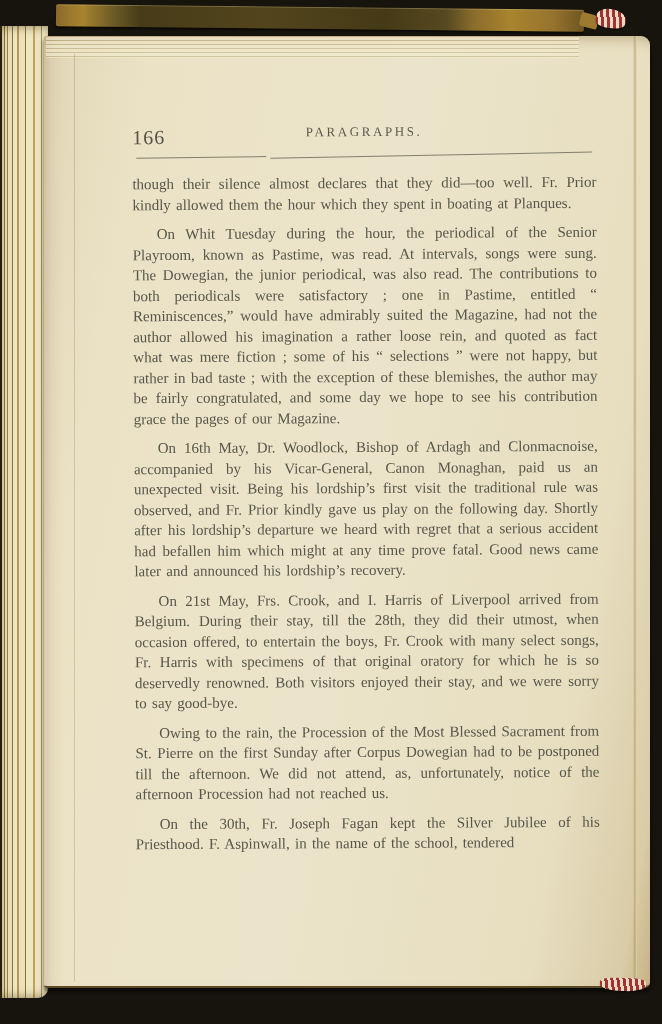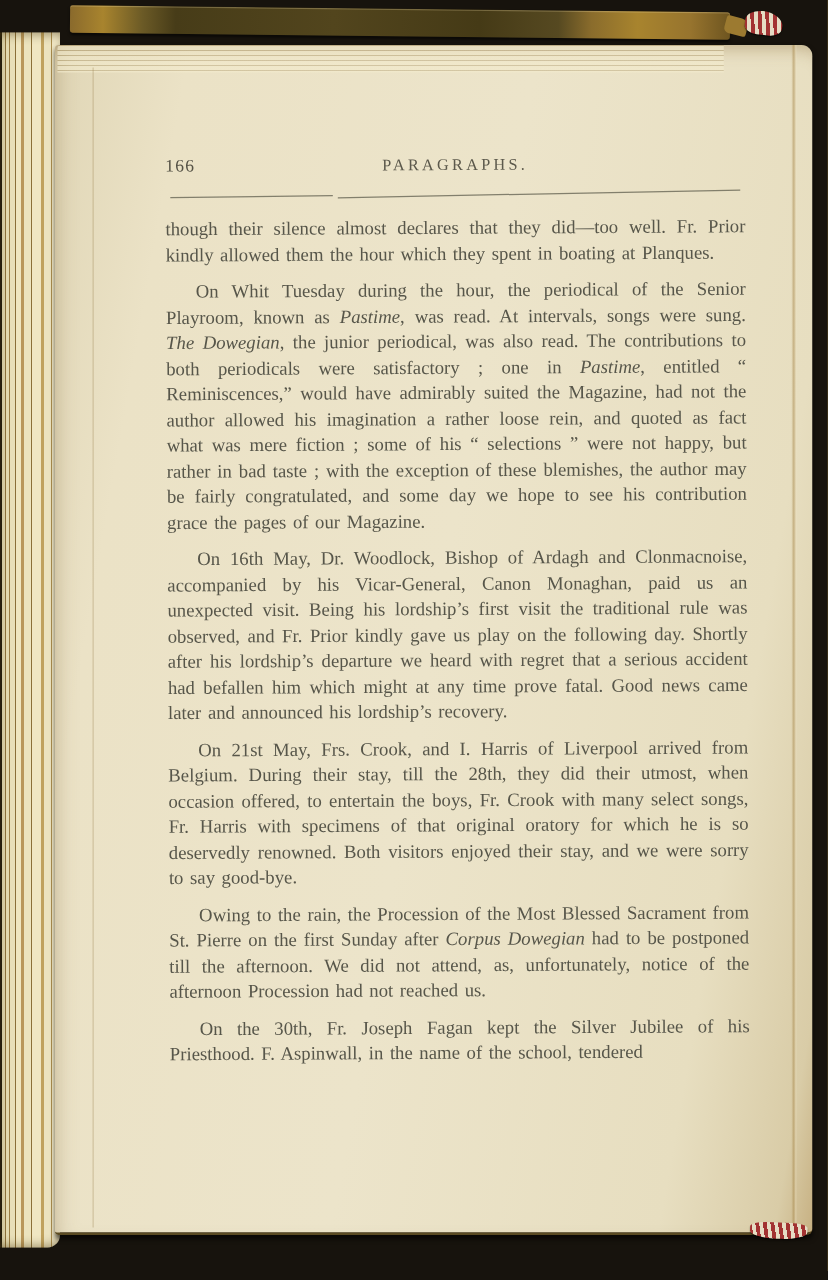--- a/index.html
+++ b/index.html
@@ -81,41 +81,41 @@
   }
 
   
   .page-inner {
     position: absolute; left: 90px; top: 88px; width: 464px;
     transform: rotate(-0.3deg);
   }
   .header-row { position: relative; height: 20px; }
   .page-num {
     position: absolute; left: 0; top: 1px;
-    font-size: 14px; letter-spacing: 1px; color: #555246;
+    font-size: 20px; letter-spacing: 1px; color: #555246;
   }
   .running-head {
     display: block; text-align: center;
     font-size: 13px; letter-spacing: 2.6px; color: #5c594c;
   }
   .rule { position: relative; margin-top: 10px; height: 4px; }
   .rule .seg { position: absolute; height: 1px; background: var(--rule, #5f5d4e); opacity: 0.75; }
   .rule .seg.left  { left: 4px;  width: 130px; top: 2px; transform: rotate(-0.4deg); }
   .rule .seg.right { left: 138px; width: 322px; top: 1px; transform: rotate(-0.8deg); }
 
   .text-block {
     margin-top: 15px;
     font-size: 15px; line-height: 20.5px;
     color: var(--text, #57564a);
     text-align: justify;
     word-spacing: 1.5px;
   }
   .para { margin: 0 0 9px 0; }
   .para.indent { text-indent: 24px; }
-  .italic { font-style: italic; }
+  .italic { }
 </style>
 </head>
 <body>
 
 <div class="stage">
   <div class="fore-edges"></div>
 
   <div class="page">
     <div class="inner-page-edge"></div>
     <div class="gutter-crease"></div>

